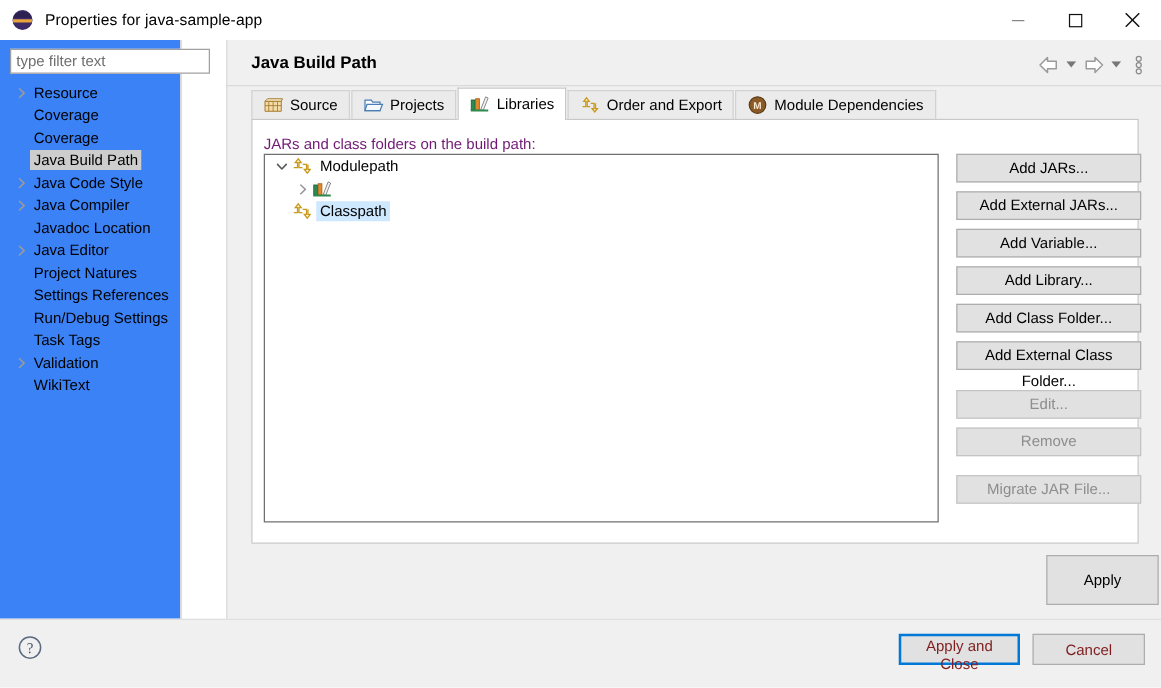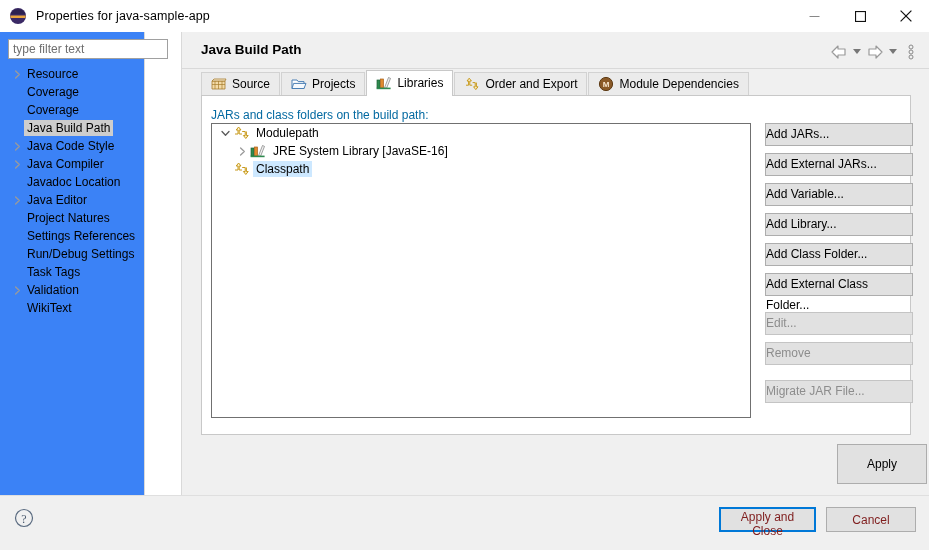--- a/index.html
+++ b/index.html
@@ -104,21 +104,21 @@
     background: #ffffff; height: 26px; top: 0;
     border-color: #c8c8c8; z-index: 3;
   }
   .tab-ico { width: 16px; height: 16px; flex: none; position: relative; }
 
   .tabpanel {
     position: absolute; left: 20px; top: 63px; width: 710px; height: 340px;
     background: #ffffff; border: 1px solid #c8c8c8;
   }
   .panel-label {
-    position: absolute; left: 9px; top: 12px; font-size: 12px; color: #0369a1;
+    position: absolute; left: 9px; top: 12px; font-size: 12px; color: #701a75;
   }
   .list-box {
     position: absolute; left: 9px; top: 27px; width: 540px; height: 295px;
     border: 1px solid #707070; background: #ffffff; overflow: hidden;
   }
   .list-row {
     height: 18px; display: flex; align-items: center; cursor: default;
     font-size: 12px; padding-left: 6px;
   }
   .list-row .ind { flex: none; }
@@ -129,21 +129,21 @@
   .list-row.selected .li-text { background: #cde8ff; }
 
   
   .btn-col {
     position: absolute; left: 563px; top: 27px; width: 148px;
   }
   .sbtn {
     display: block; width: 148px; height: 23px; margin-bottom: 7px;
     background: #e1e1e1; border: 1px solid #adadad;
     font-family: "Liberation Sans", sans-serif; font-size: 12px; color: #000;
-    cursor: default; padding: 0; line-height: 21px; text-align: left;
+    cursor: default; padding: 0; line-height: 21px; text-align: center;
   }
   .sbtn.disabled { color: #8d8d8d; background: #e1e1e1; border-color: #c4c4c4; }
   .sbtn.gap-top { margin-top: 16px; }
   .sbtn.gap-top2 { margin-top: 15px; }
 
   .apply-btn {
     position: absolute; left: 656px; top: 412px;
     width: 90px; height: 40px;
     background: #e1e1e1; border: 1px solid #adadad;
     font-family: "Liberation Sans", sans-serif; font-size: 12px; color: #000;
@@ -430,21 +430,20 @@
               <svg width="9" height="9" viewBox="0 0 9 9">
                 <path d="M2.6 1 L6.3 4.5 L2.6 8" fill="none" stroke="#9a9a9a" stroke-width="1.3" stroke-linecap="round" stroke-linejoin="round"></path>
               </svg>
             </span>
             <span class="li-ico"><svg width="16" height="16" viewBox="0 0 16 16">
                 <rect x="1" y="5" width="3" height="8" fill="#2f8a4f" stroke="#1d6136" stroke-width="0.7"></rect>
                 <rect x="4.5" y="4" width="3" height="9" fill="#e08a2e" stroke="#a85f14" stroke-width="0.7"></rect>
                 <path d="M8.5 12.8 L12.5 2.5 L14.5 3.4 L10.6 13.2 Z" fill="#f2f2f2" stroke="#7a7a7a" stroke-width="0.7"></path>
                 <rect x="0.6" y="12.6" width="14" height="1.6" fill="#2f8a4f"></rect>
               </svg></span>
-            <span class="li-text">JRE System Library [JavaSE-16]</span>
           </div>
           <div class="list-row selected">
             <span class="li-arrow empty">
               <svg width="9" height="9" viewBox="0 0 9 9">
                 <path d="M2.6 1 L6.3 4.5 L2.6 8" fill="none" stroke="#9a9a9a" stroke-width="1.3" stroke-linecap="round" stroke-linejoin="round"></path>
               </svg>
             </span>
             <span class="li-ico"><svg width="16" height="16" viewBox="0 0 16 16">
                 <path d="M2 9 L5 9 L5 5 L3.2 5 L5.6 2 L8 5 L6.2 5 L6.2 9 L9 9" fill="#fdf0c8" stroke="#c79a1e" stroke-width="1"></path>
                 <path d="M9.2 6.5 L12.2 6.5 L12.2 10.5 L10.4 10.5 L12.8 13.5 L15.2 10.5 L13.4 10.5 L13.4 6.5" fill="#fdf0c8" stroke="#c79a1e" stroke-width="1"></path>

